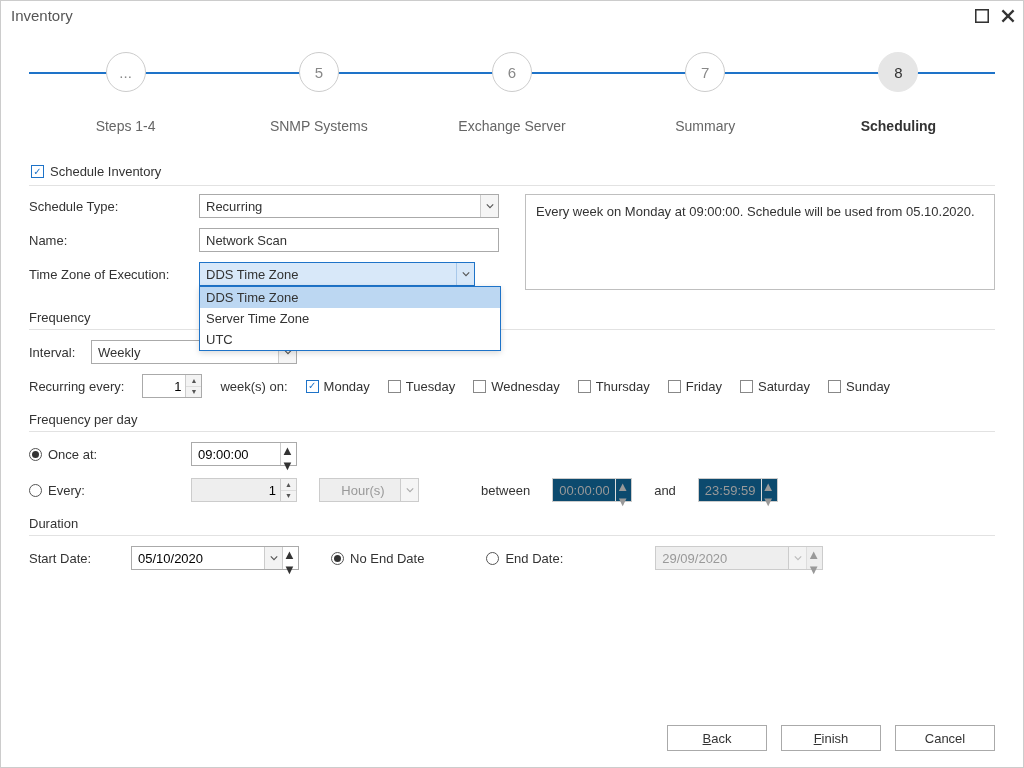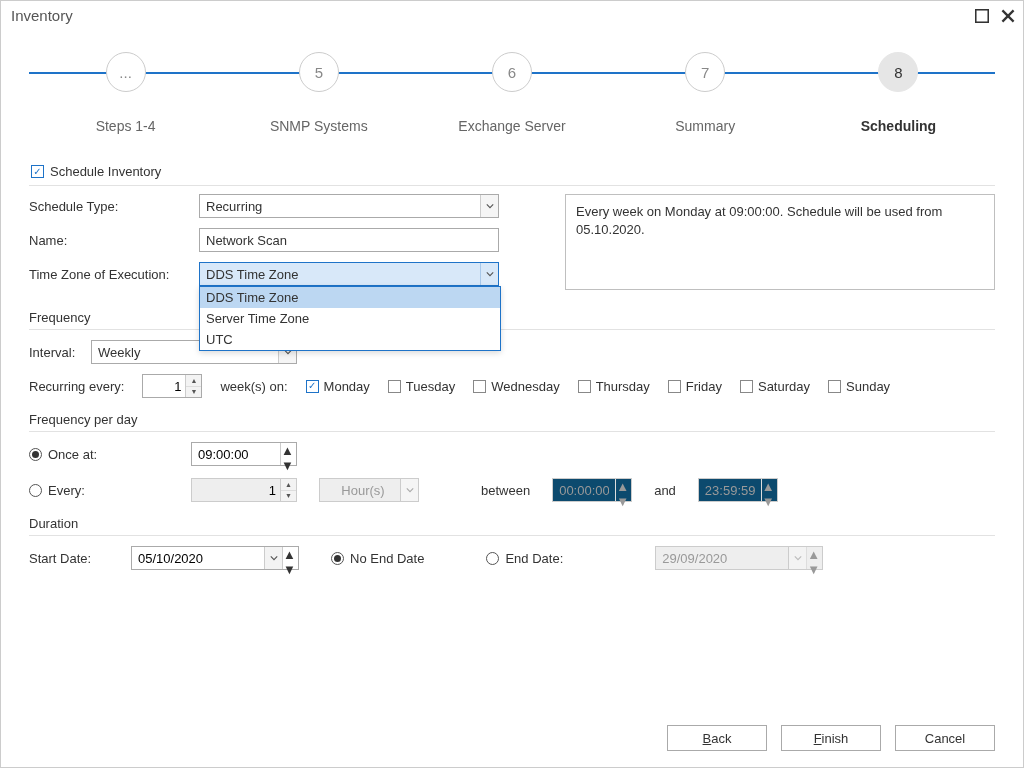--- a/index.html
+++ b/index.html
@@ -21,21 +21,21 @@
   
   .chkrow { display:flex; align-items:center; gap:6px; margin:6px 0 6px 2px; font-size:13px; }
   .chkbox { width:13px; height:13px; border:1px solid #1e73c8; display:inline-flex; align-items:center; justify-content:center; font-size:10px; color:#1e73c8; background:#fff; line-height:1; }
   .chkbox.unchecked { border-color:#888; color:transparent; }
   .chkbox.checkedgreen { border-color:#1e73c8; color:#1e73c8; }
   hr.sep { border:none; border-top:1px solid #e2e2e2; margin:4px 0 8px; }
   
   .toprow { display:flex; gap:22px; }
   .leftcol { flex:1; }
   .rightcol { width:470px; }
-  .descbox { border:1px solid #bfbfbf; padding:8px 10px; height:96px; font-size:13px; color:#333; line-height:1.4;margin-left:40px; }
+  .descbox { border:1px solid #bfbfbf; padding:8px 10px; height:96px; font-size:13px; color:#333; line-height:1.4; }
   .frow { display:flex; align-items:center; margin-bottom:10px; }
   .flabel { width:170px; color:#333; }
   .txtinput { height:24px; border:1px solid #aaa; padding:2px 6px; background:#fff; font-size:13px; color:#333; }
   .txtinput.wide { width:300px; }
   .combo { position:relative; width:300px; height:24px; border:1px solid #aaa; background:#fff; display:flex; align-items:center; padding:0 18px 0 6px; font-size:13px; cursor:default; }
   .combo.active { border-color:#1e73c8; background:#d8e8f9; }
   .combo .caret { position:absolute; right:0; top:0; width:18px; height:100%; display:flex; align-items:center; justify-content:center; border-left:1px solid #ccc; background:#f5f5f5;}
   .combo.active .caret { background:#d8e8f9; border-left-color:#a8c8ea; }
   .caret svg { width:8px; height:8px; }
   .combo.small { width:206px; }
@@ -143,21 +143,21 @@
                 </svg>
               </span>
           </div>
         </div>
         <div class="frow">
           <span class="flabel">Name:</span>
           <input class="txtinput wide" value="Network Scan" style="">
         </div>
         <div class="frow" style="position:relative;">
           <span class="flabel">Time Zone of Execution:</span>
-          <div class="combo active" style="width:300px">
+          <div class="combo active" style="width:276px">
             <span>DDS Time Zone</span>
             <span class="caret">
                 <svg viewBox="0 0 10 10">
                   <path d="M1 3 L5 7 L9 3" fill="none" stroke="#555" stroke-width="1.4"></path>
                 </svg>
               </span>
             <div class="dropdown">
               <div class="opt sel">DDS Time Zone</div>
               <div class="opt">Server Time Zone</div>
               <div class="opt">UTC</div>

